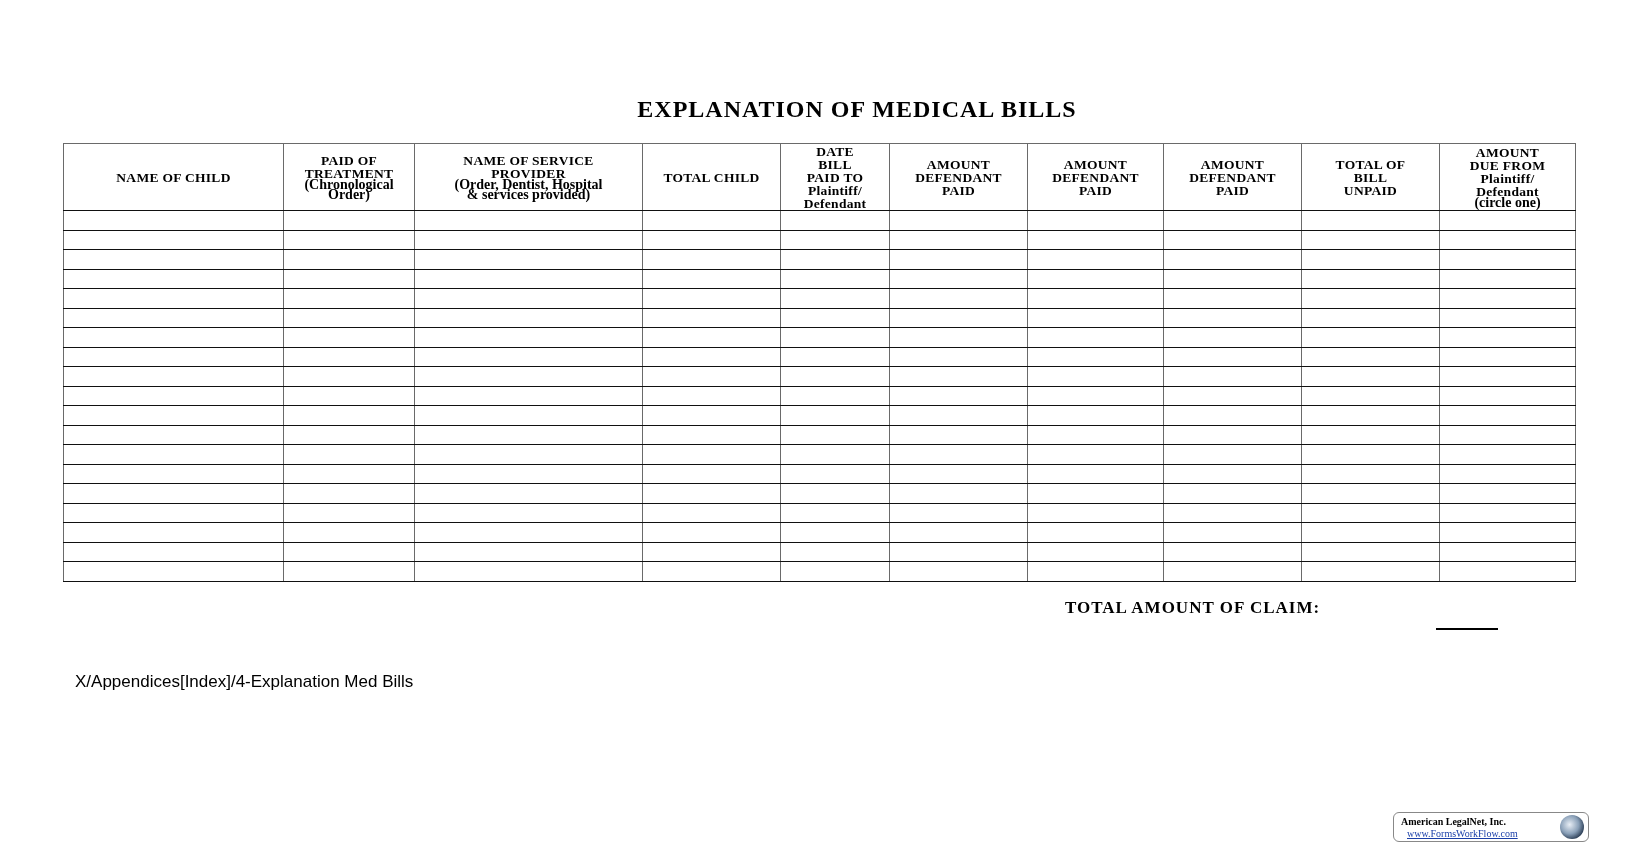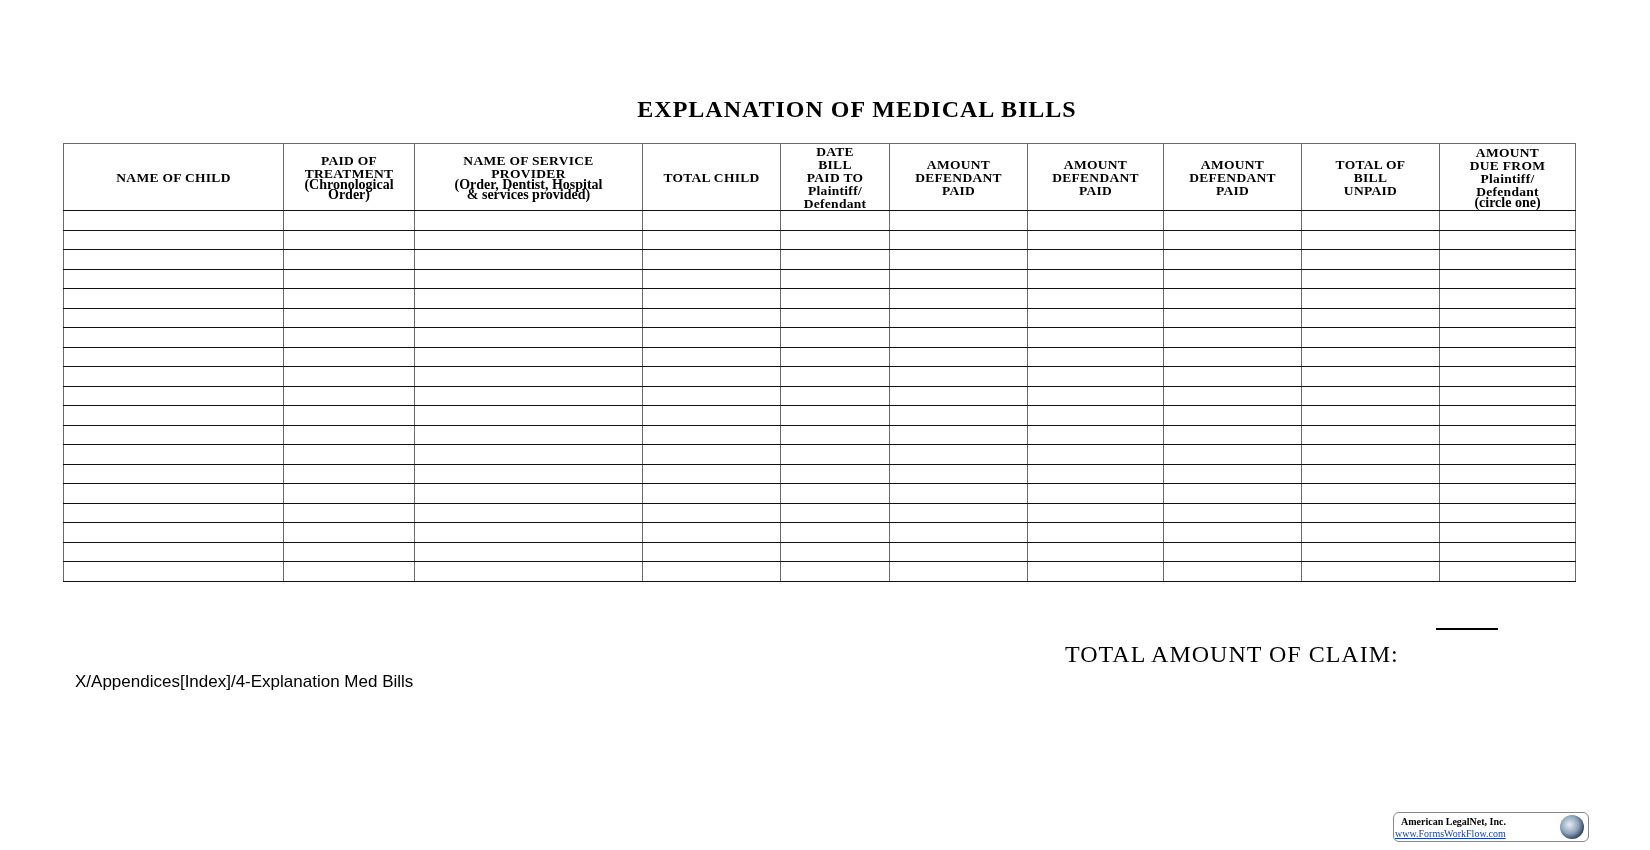--- a/index.html
+++ b/index.html
@@ -5,26 +5,26 @@
     html, body { margin: 0; padding: 0; background: #ffffff; }
     body { width: 1650px; height: 850px; position: relative; overflow: hidden; font-family: "Liberation Serif", "DejaVu Serif", serif; color: #000; }
     .title { position: absolute; left: 0; width: 1650px; top: 96px; text-align: center; font-weight: bold; font-size: 24px; letter-spacing: 1px; padding-left: 32px; }
     table.bills { position: absolute; left: 63px; top: 143px; border-collapse: collapse; table-layout: fixed; width: 1512px; }
     table.bills th, table.bills td { border-left: 1.5px solid #6a6a6a; border-right: 1.5px solid #6a6a6a; border-top: 1.5px solid #111; border-bottom: 1.5px solid #111; padding: 0; }
     table.bills th { height: 66px; text-align: center; vertical-align: middle; font-weight: bold; font-size: 13.5px; line-height: 13px; letter-spacing: 0.3px; }
     table.bills td { height: 18.5px; }
     table.bills tr:first-child th { border-top: 1.5px solid #6a6a6a; }
     .sub { display: block; font-size: 14px; line-height: 10px; font-weight: bold; letter-spacing: 0; }
     .hline { display: block; }
-    .total { position: absolute; left: 1065px; top: 641px; font-weight: normal; font-size: 24px; letter-spacing: 1px; }
+    .total { position: absolute; left: 1065px; top: 598px; font-weight: bold; font-size: 17px; letter-spacing: 1px; }
     .blank { position: absolute; left: 1436px; top: 628px; width: 62px; border-bottom: 2px solid #000; }
     .path { position: absolute; left: 75px; top: 672px; font-family: "Liberation Sans", "DejaVu Sans", sans-serif; font-size: 17px; }
     .logo { position: absolute; left: 1393px; top: 812px; width: 196px; height: 30px; border: 1px solid #888; border-radius: 6px; box-sizing: border-box; background: #fff; }
     .logo-company { position: absolute; left: 7px; top: 3px; font-size: 10px; font-weight: bold; text-align: center; }
-    .logo-url { position: absolute; left: 1px; top: 15px; font-size: 10px; color: #1a3fa8; text-decoration: underline; }
+    .logo-url { position: absolute; left: 13px; top: 15px; font-size: 10px; color: #1a3fa8; text-decoration: underline; }
     .logo-globe { position: absolute; right: 4px; top: 2px; width: 24px; height: 24px; border-radius: 50%; background: radial-gradient(circle at 40% 40%, #e8eef5 0%, #8aa0b8 45%, #2c3e56 75%, #101820 100%); }
   </style>
 </head>
 <body>
 
 <div class="title">EXPLANATION OF MEDICAL BILLS</div>
 
 <table class="bills">
   <colgroup>
     <col style="width:220px">

